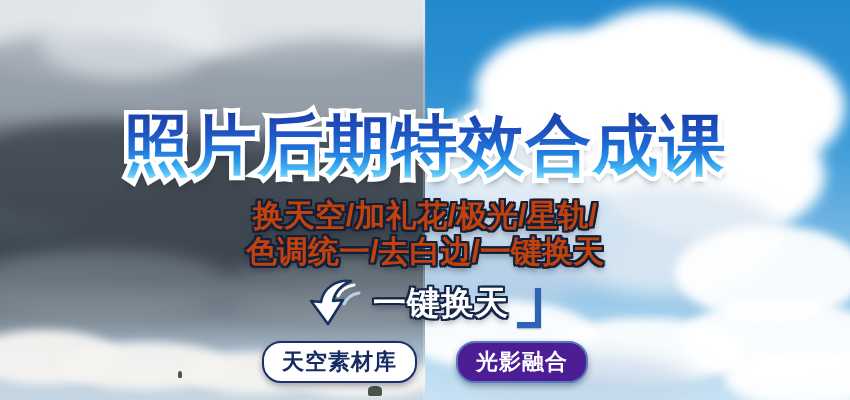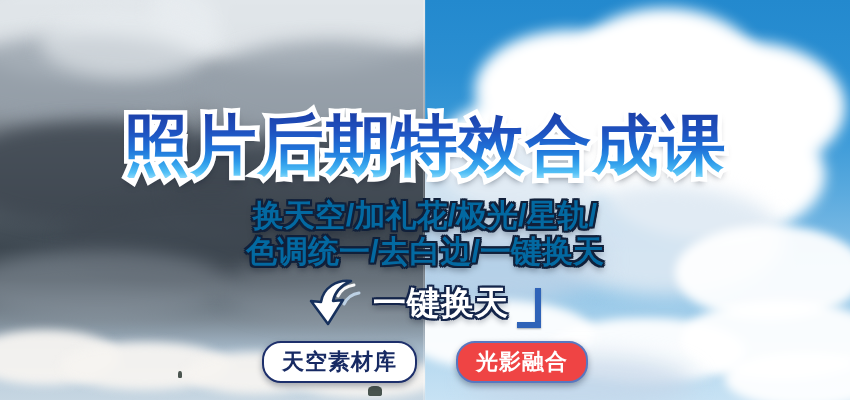--- a/index.html
+++ b/index.html
@@ -56,21 +56,21 @@
   .title-stroke{
     position:absolute;left:0;right:0;top:112px;text-align:center;
     font-size:66px;font-weight:bold;letter-spacing:1px;line-height:1;
     color:#ffffff;
     -webkit-text-stroke:9px #ffffff;
     text-shadow:0 5px 7px rgba(10,18,34,.55), 0 2px 3px rgba(10,18,34,.45);
   }
 
   .sub{
     position:absolute;left:0;right:0;text-align:center;
-    font-size:31px;font-weight:bold;color:#0369a1;line-height:1.12;
+    font-size:31px;font-weight:bold;color:#c2410c;line-height:1.12;
     letter-spacing:0px;
     text-shadow:
       -2px -2px 0 #11203a, 2px -2px 0 #11203a, -2px 2px 0 #11203a, 2px 2px 0 #11203a,
       -2px 0 0 #11203a, 2px 0 0 #11203a, 0 -2px 0 #11203a, 0 2px 0 #11203a,
       0 4px 6px rgba(8,16,30,.5);
   }
   .sub1{top:199px;}
   .sub2{top:235px;}
 
   
@@ -100,21 +100,21 @@
     display:flex;align-items:center;justify-content:center;gap:39px;
   }
   .badge{
     display:flex;align-items:center;justify-content:center;
     height:38px;border-radius:19px;padding:0 18px;
     font-size:22px;font-weight:bold;letter-spacing:1px;
     box-shadow:0 3px 6px rgba(10,20,40,.35);
     white-space:nowrap;
   }
   .badge-light{background:#ffffff;color:#172a63;border:2px solid #1d2f6b;}
-  .badge-dark{background:#ef4444;color:#ffffff;border:2px solid #5877c0;}
+  .badge-dark{background:#4c1d95;color:#ffffff;border:2px solid #5877c0;}
 
   
   .spec{position:absolute;background:#2d3a33;border-radius:40% 40% 20% 20%;opacity:.85;}
 </style>
 </head>
 <body>
 
 <div id="banner">
 
   <div class="bg-left">

